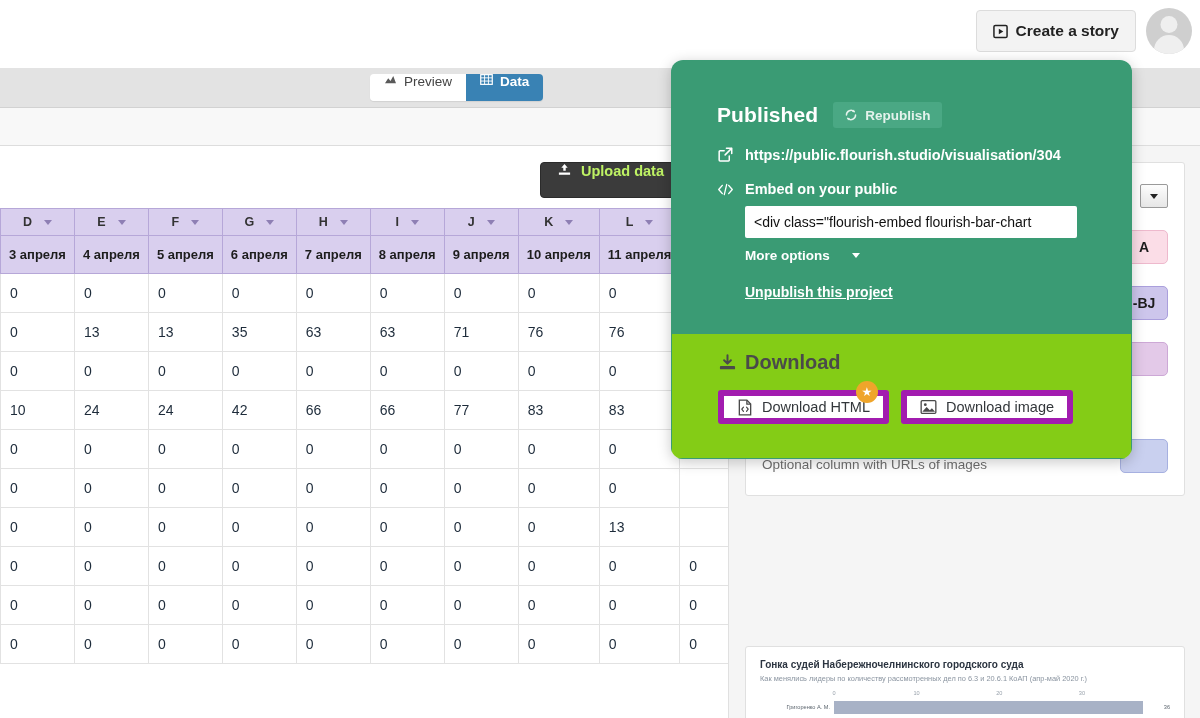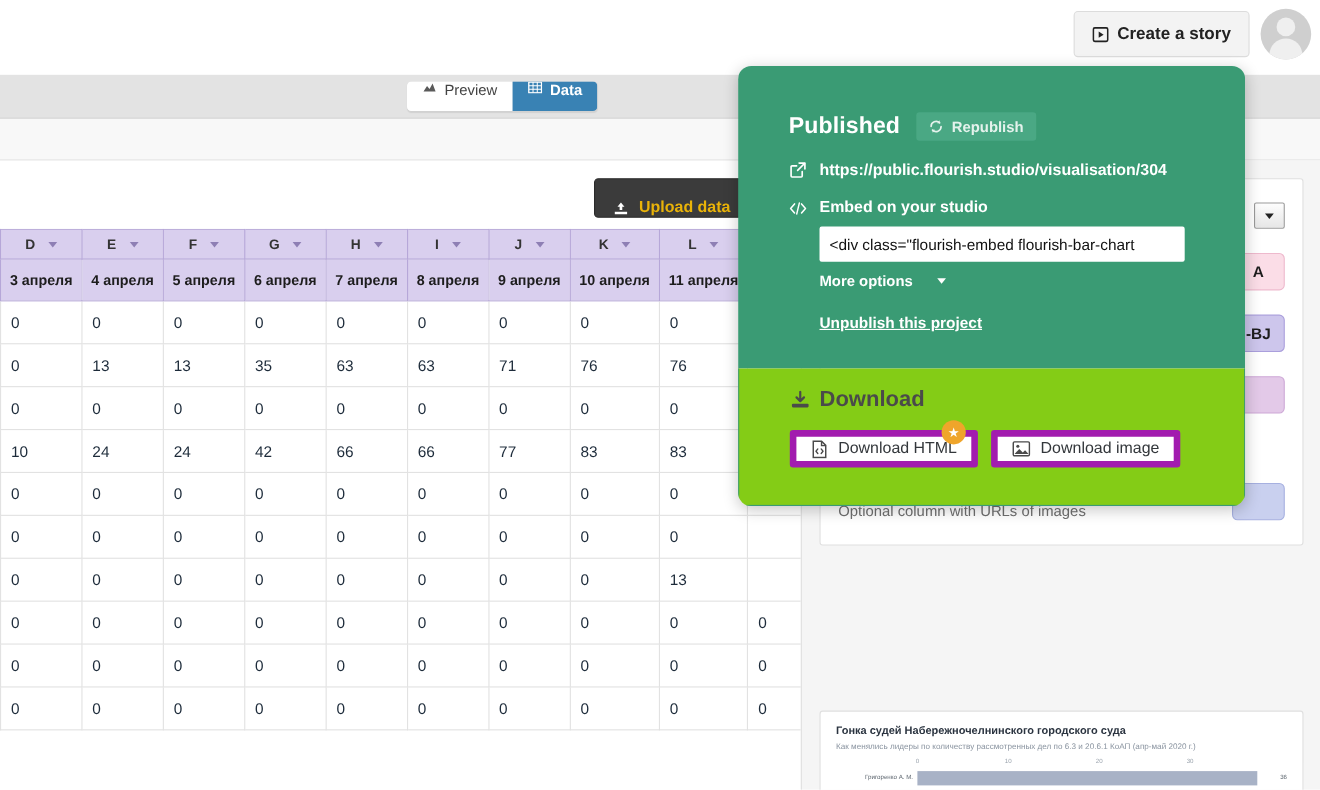--- a/index.html
+++ b/index.html
@@ -80,24 +80,24 @@
   .substrip {
     position: absolute; left: 0; top: 108px; width: 1200px; height: 38px;
     background: #f8f8f8; border-bottom: 1px solid #dddddd;
   }
   .toolbar-area {
     position: absolute; left: 0; top: 146px; width: 1200px; height: 62px;
     background: #ffffff;
   }
   .btn-upload {
     position: absolute; left: 540px; top: 162px;
-    display: flex; align-items: flex-end; gap: 9px;
+    display: flex; align-items: flex-start; gap: 9px;
     height: 36px; padding: 0 16px;
     background: #3b3b3b; border: 1px solid #2b2b2b; border-radius: 4px;
-    color: #eab308; font-size: 14.5px; font-weight: bold;
+    color: #bef264; font-size: 14.5px; font-weight: bold;
     cursor: pointer; white-space: nowrap;
   }
 
   
   .grid-wrap {
     position: absolute; left: 0; top: 208px;
     width: 728px; height: 480px;
     overflow: hidden; background: #ffffff;
   }
   table.grid { border-collapse: collapse; table-layout: fixed; }
@@ -643,21 +643,21 @@
       </div>
 
       <div class="fly-line">
         <span class="ico">
           <svg width="17" height="15" viewBox="0 0 18 16">
             <path d="M5.6 3.6 L1.8 8 L5.6 12.4" fill="none" stroke="#ffffff" stroke-width="1.5" stroke-linecap="round" stroke-linejoin="round"></path>
             <path d="M12.4 3.6 L16.2 8 L12.4 12.4" fill="none" stroke="#ffffff" stroke-width="1.5" stroke-linecap="round" stroke-linejoin="round"></path>
             <path d="M10.3 2.6 L7.7 13.4" stroke="#ffffff" stroke-width="1.4" stroke-linecap="round"></path>
           </svg>
         </span>
-        <span>Embed on your studio</span>
+        <span>Embed on your public</span>
       </div>
 
       <input class="embed-input" readonly="" value="&lt;div class=&quot;flourish-embed flourish-bar-chart" style="">
 
       <div class="more-options">
         <span>More options</span>
         <span class="mo-caret"></span>
       </div>
 
       <span class="unpublish">Unpublish this project</span>

